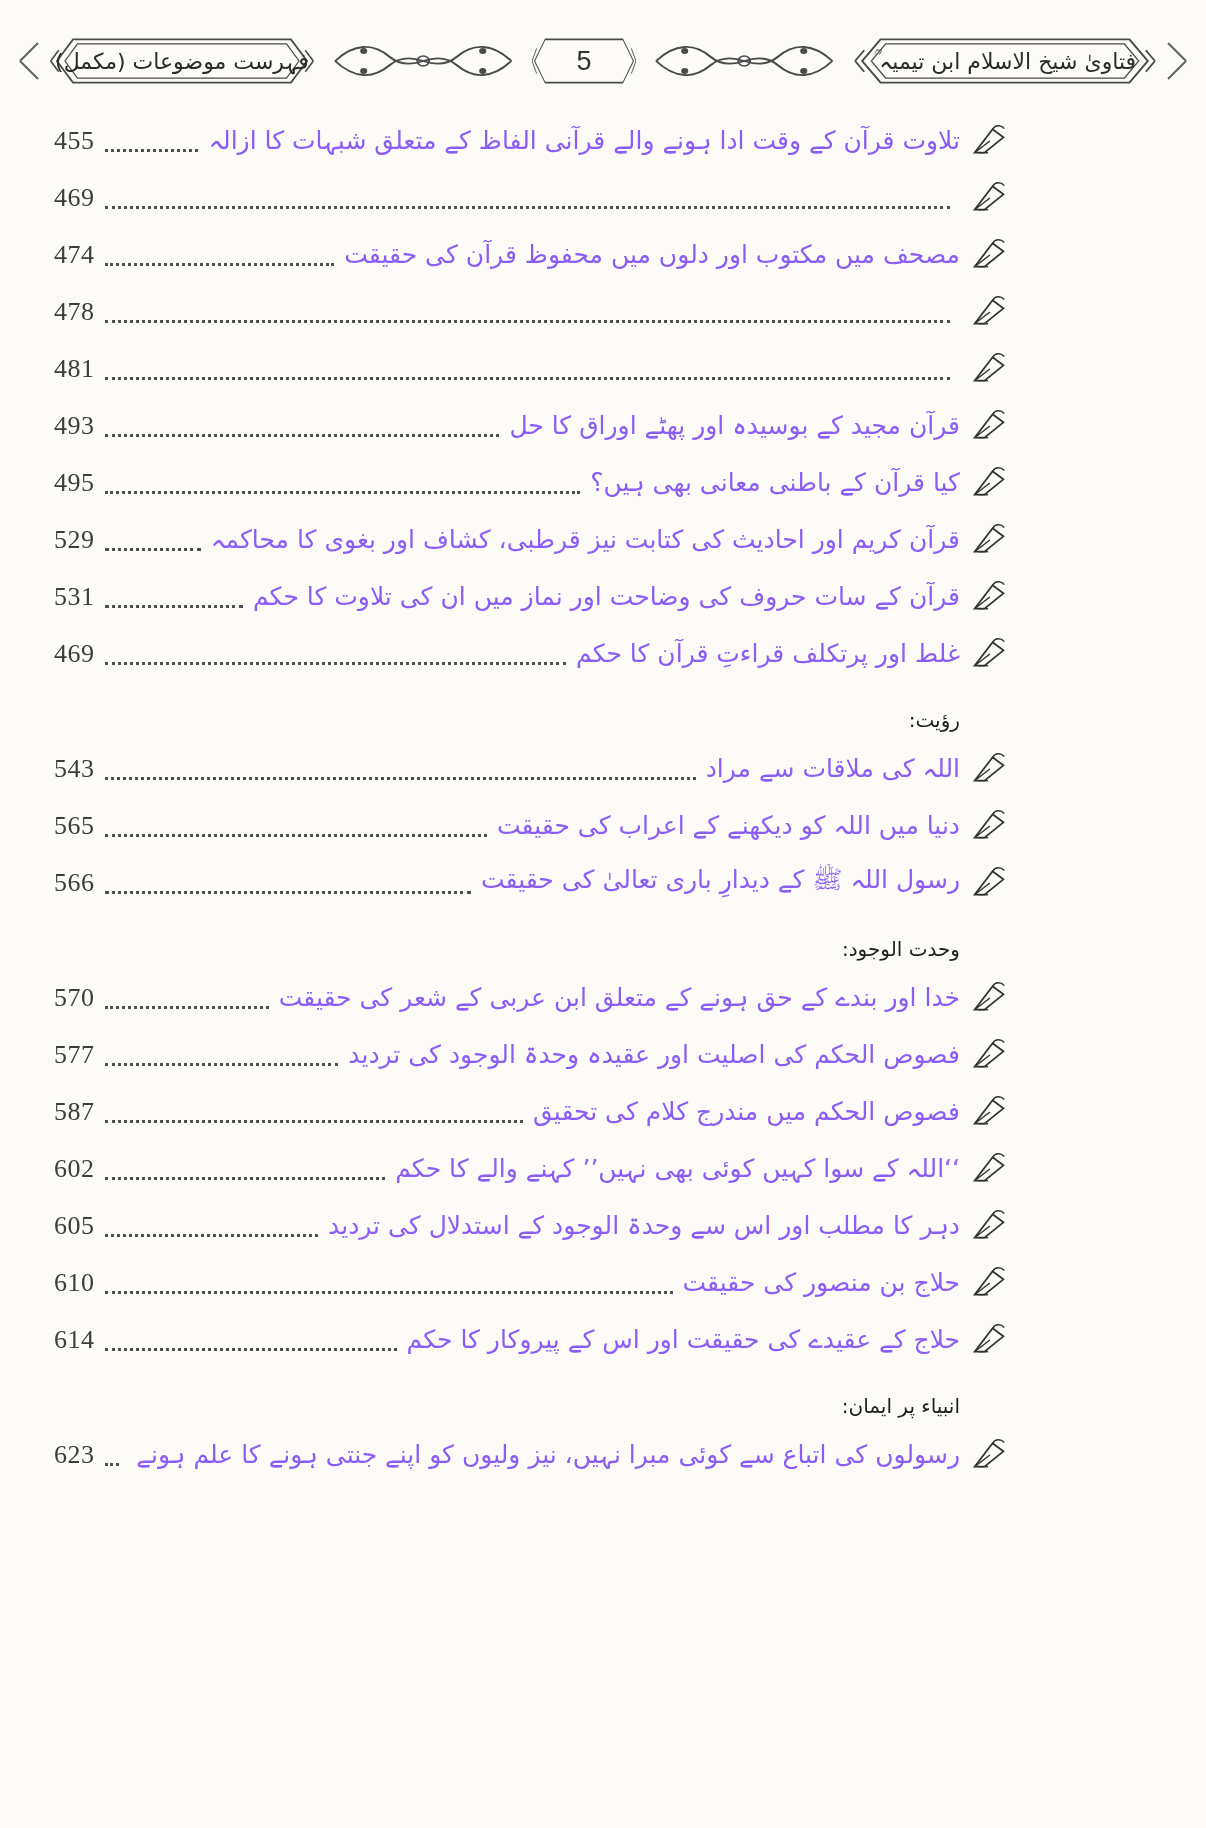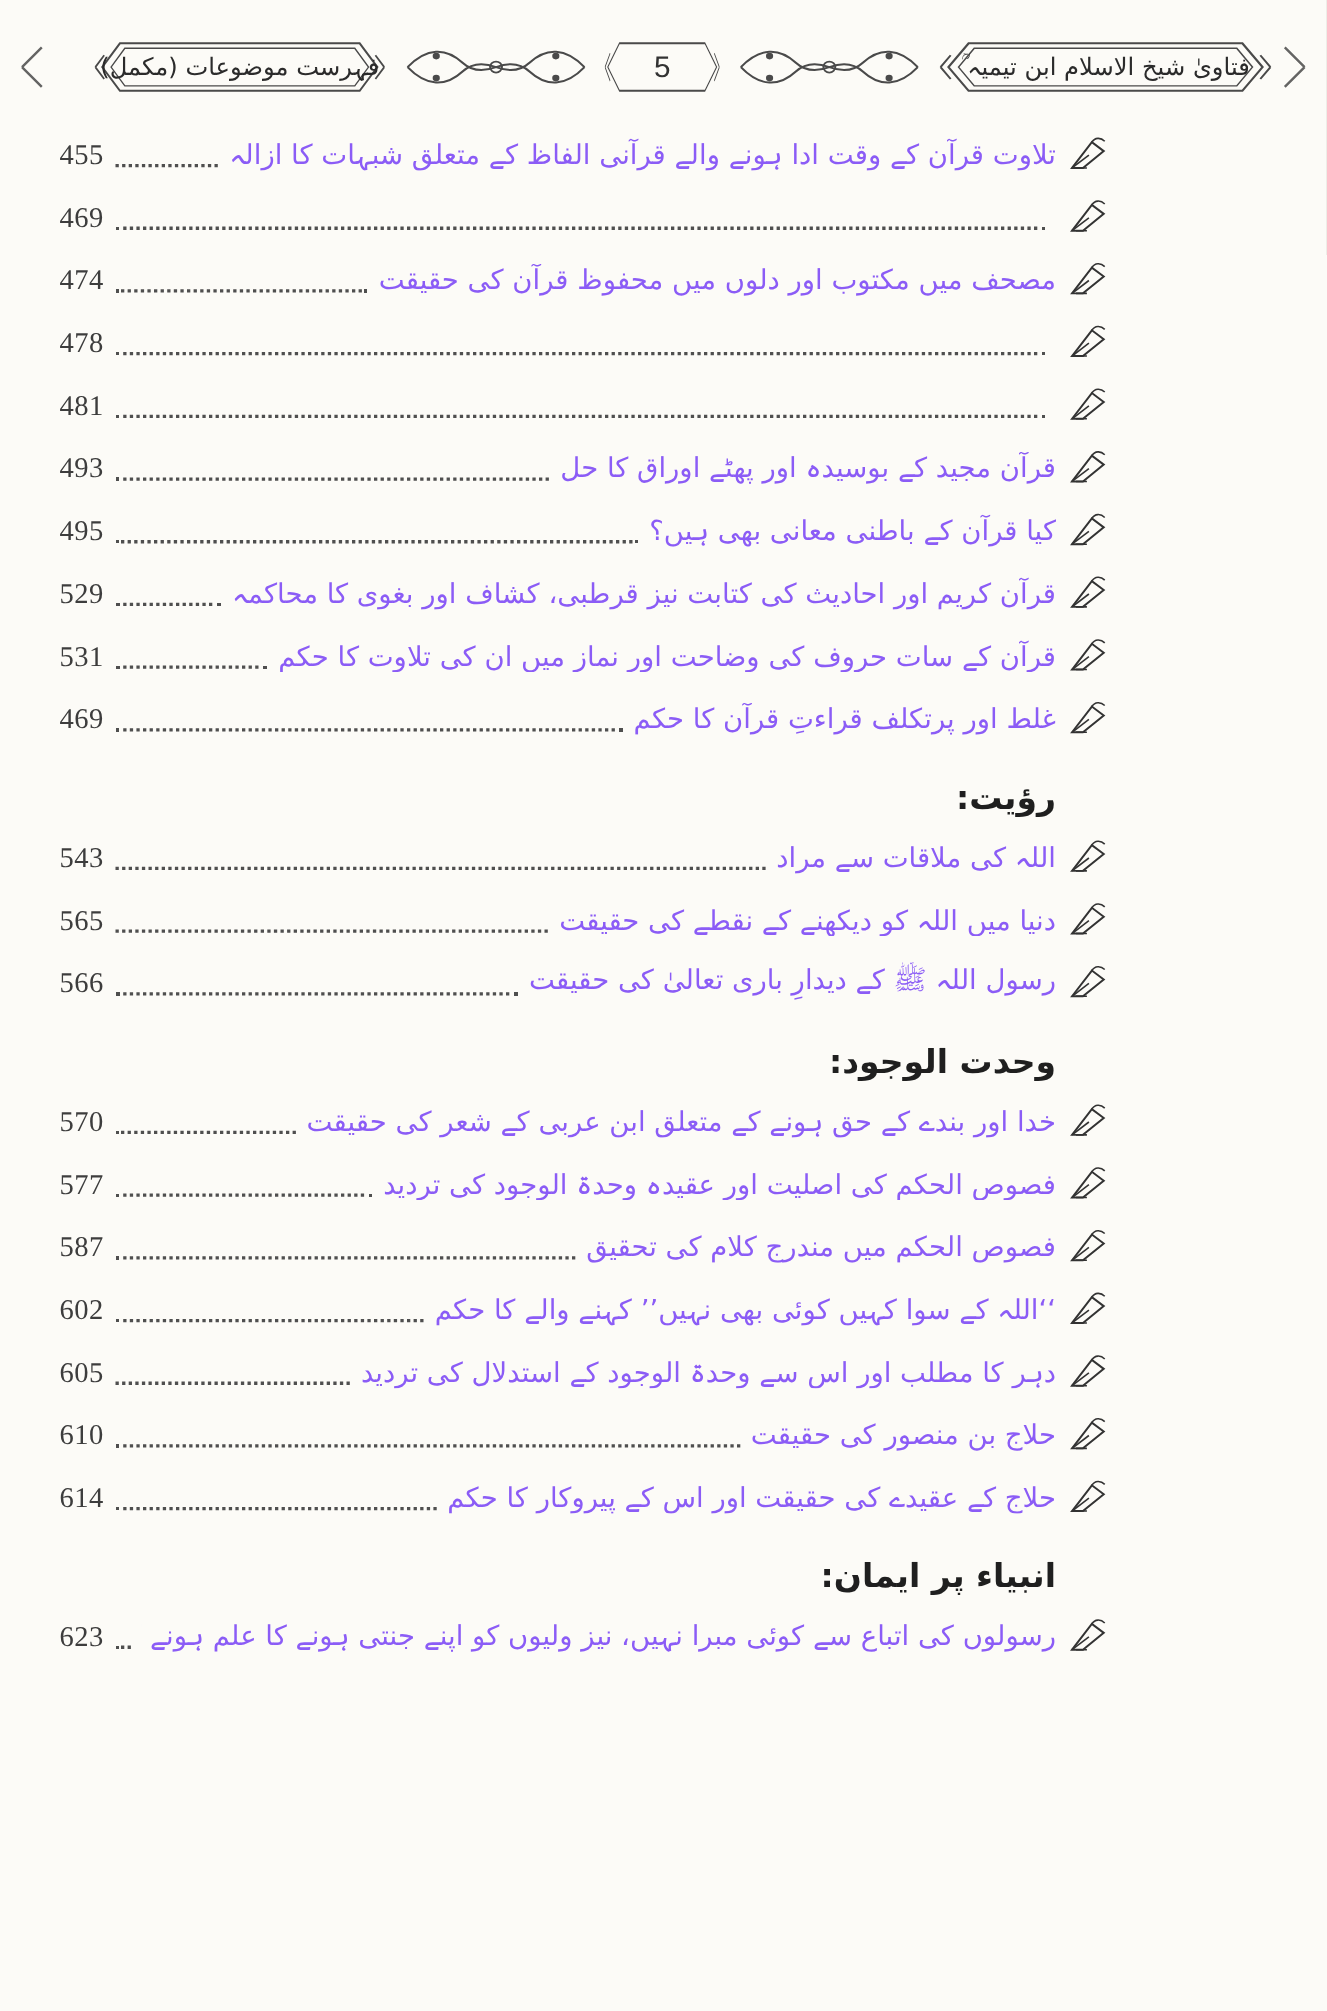--- a/index.html
+++ b/index.html
@@ -38,21 +38,21 @@
   .cartouche svg.frame { position: absolute; inset: 0; width: 100%; height: 100%; }
   .cartouche .label {
     position: relative;
     z-index: 1;
     padding: 0 30px;
     font-size: 22px;
     white-space: nowrap;
     color: #2b2b2b;
   }
   .cartouche.title-right { width: 306px; }
-  .cartouche.title-left  { width: 268px; margin-left: 36px; }
+  .cartouche.title-left  { width: 268px; }
   .cartouche.pagenum     { width: 106px; }
   .cartouche.pagenum .label {
     font-family: "Liberation Sans", sans-serif;
     font-size: 27px;
     color: #333;
   }
   .ornament {
     flex: 1 1 auto;
     min-width: 70px;
     height: 44px;
@@ -101,22 +101,22 @@
     flex: 0 0 auto;
     direction: ltr;
     font-family: Liberation Serif, serif;
     font-size: 26px;
     color: #3d3d3d;
     letter-spacing: .5px;
   }
   .section-heading {
     direction: rtl;
     text-align: right;
-    font-size: 30px;
-    font-weight: bold;
+    font-size: 20px;
+    font-weight: normal;
     color: #1f1f1f;
     margin: 26px 50px 8px 0;
   }
 </style>
 </head>
 <body>
 
 <div class="page">
 
   <div class="header">
@@ -325,21 +325,21 @@
       </div>
       <div class="entry">
         <span class="qicon">
           <svg viewBox="0 0 42 40" width="38" height="36">
             <path d="M5 33 L25 7 L37 16 L16 33 Z" fill="none" stroke="#333" stroke-width="2"></path>
             <path d="M5 33 L22 20" fill="none" stroke="#333" stroke-width="1.6"></path>
             <path d="M25 7 C28 2 34 2 38 6" fill="none" stroke="#333" stroke-width="1.6"></path>
             <path d="M9 33 H20" fill="none" stroke="#333" stroke-width="1.6"></path>
           </svg>
         </span>
-        <span class="etext">دنیا میں اللہ کو دیکھنے کے نقطے کی حقیقت</span>
+        <span class="etext">دنیا میں اللہ کو دیکھنے کے اعراب کی حقیقت</span>
         <span class="leader"></span>
         <span class="epage">565</span>
       </div>
       <div class="entry">
         <span class="qicon">
           <svg viewBox="0 0 42 40" width="38" height="36">
             <path d="M5 33 L25 7 L37 16 L16 33 Z" fill="none" stroke="#333" stroke-width="2"></path>
             <path d="M5 33 L22 20" fill="none" stroke="#333" stroke-width="1.6"></path>
             <path d="M25 7 C28 2 34 2 38 6" fill="none" stroke="#333" stroke-width="1.6"></path>
             <path d="M9 33 H20" fill="none" stroke="#333" stroke-width="1.6"></path>

